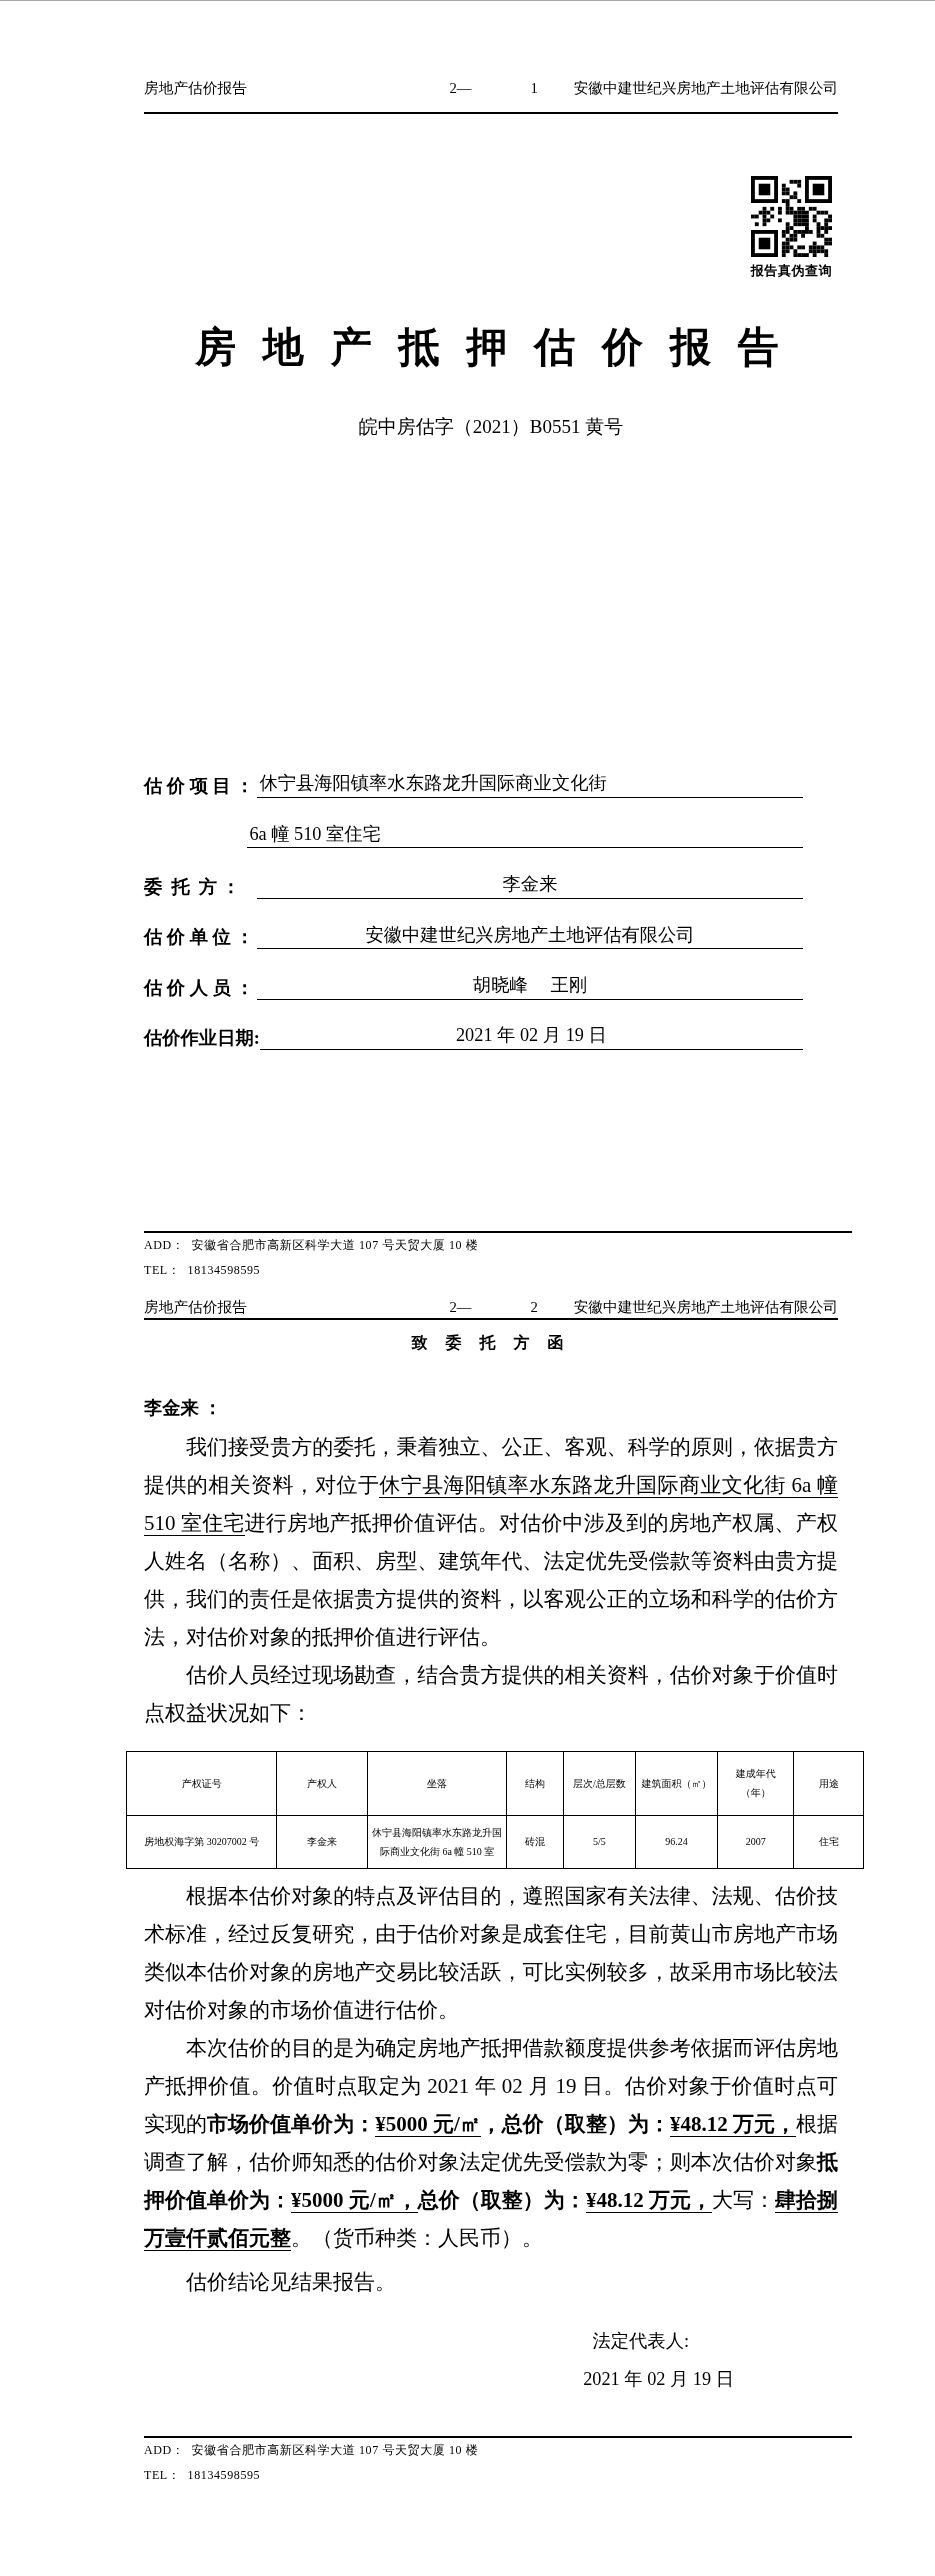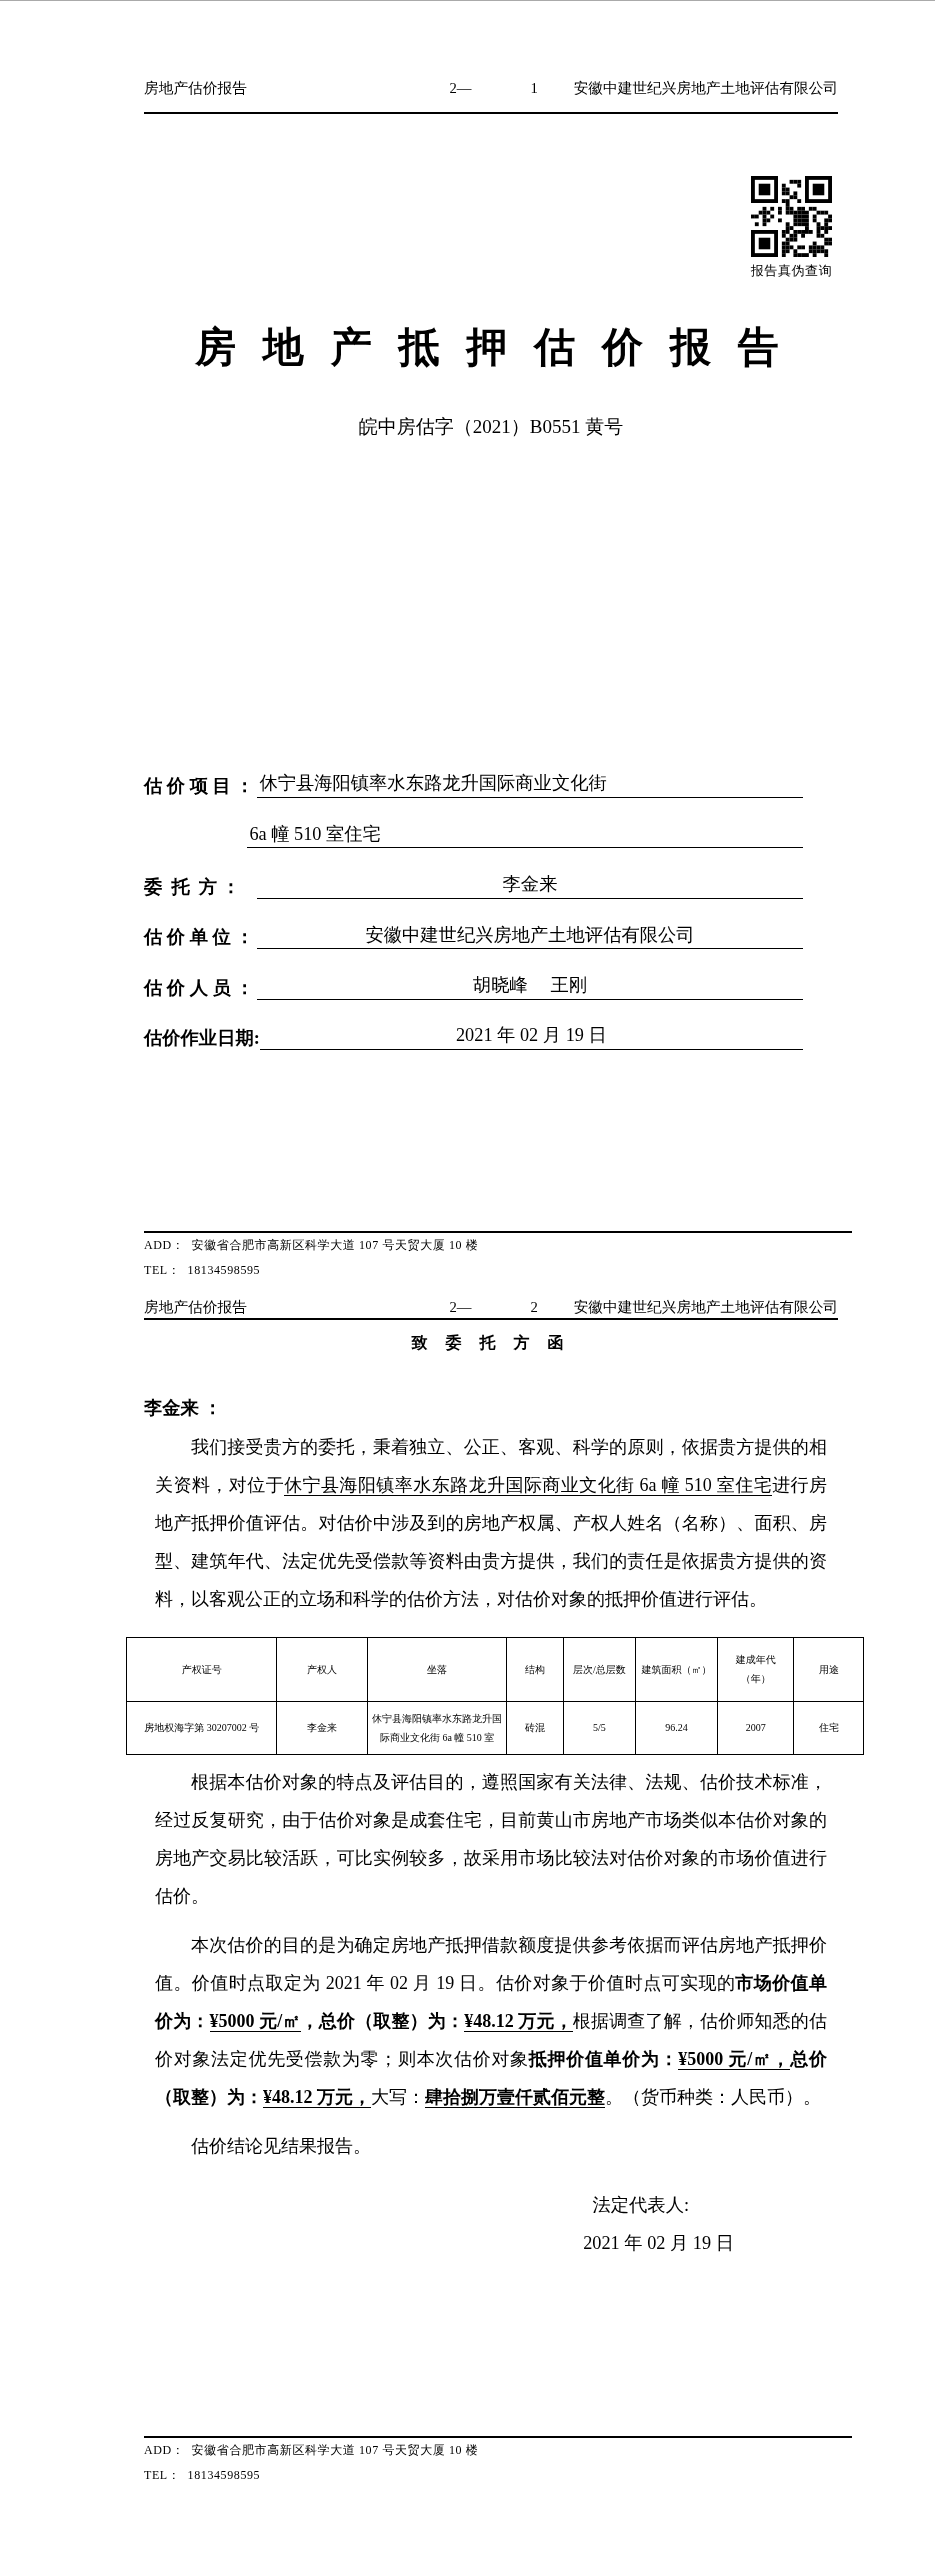--- a/index.html
+++ b/index.html
@@ -21,21 +21,21 @@
   .hmid .hpt{margin-left:62%;white-space:nowrap;}
   .hmid .hpn{margin-left:59px;}
   .hleft,.hright{white-space:nowrap;text-align:right;}
   .rule{border-bottom:2.4px solid #000;height:0;}
   .hr1{margin-top:15.3px;}
   .hr2{margin-top:2.4px;}
 
   
   .qr-block{position:absolute;top:176px;right:103px;width:83px;text-align:center;}
   .qr svg{width:81px;height:81px;display:block;margin:0 auto;}
-  .qr-caption{font-size:13px;font-weight:normal;margin-top:4.7px;white-space:nowrap;letter-spacing:0.6px;}
+  .qr-caption{font-size:13px;font-weight:bold;margin-top:4.7px;white-space:nowrap;letter-spacing:0.6px;}
 
   
   .main-title{margin:209px 0 0 0;text-align:center;font-size:41px;font-weight:bold;
               letter-spacing:8.3px;line-height:1.2;white-space:nowrap;}
   .doc-number{margin-top:42px;text-align:center;font-size:19px;}
   .fields{margin-top:330px;font-size:18.3px;}
   .field{display:flex;align-items:flex-end;height:28px;margin-bottom:22.4px;}
   .flabel{font-weight:bold;white-space:pre;flex:none;min-width:113px;}
   .fspacer{flex:none;width:103px;}
   .fline{flex:1;border-bottom:1.8px solid #000;text-align:center;line-height:26.5px;
@@ -45,21 +45,21 @@
   
   .page-footer{position:absolute;left:144px;right:84px;font-size:12px;line-height:23.6px;}
   .page1 .page-footer{top:1231px;}
   .page2 .page-footer{top:1142px;}
   .page-footer .fline-txt{white-space:pre;letter-spacing:0.6px;margin-top:1.2px;}
 
   
   .letter-title{margin:13px 0 0 0;text-align:center;font-size:16px;font-weight:bold;
                 letter-spacing:7px;white-space:pre;}
   .salutation{margin-top:41px;font-size:18.3px;font-weight:bold;}
-  .para{margin:11px;font-size:18px;line-height:38px;text-align:justify;text-indent:2em;}
+  .para{margin:0;font-size:21px;line-height:38px;text-align:justify;text-indent:2em;}
   .para1{margin-top:8.3px;}
   .para3{margin-top:8.3px;}
   .para5{margin-top:5.9px;}
   .u{border-bottom:1.8px solid #000;}
   .b{font-weight:bold;}
   .bu{font-weight:bold;border-bottom:1.8px solid #000;font-family:Liberation Serif, serif;}
 
   
   .info-table{border-collapse:collapse;table-layout:fixed;margin-top:19px;
               margin-left:-17.7px;width:calc(100% + 44px);font-size:10px;}
@@ -286,20 +286,21 @@
     <span class="hright">安徽中建世纪兴房地产土地评估有限公司</span>
   </div>
   <div class="rule hr2"></div>
 
   <h2 class="letter-title">致 委 托 方 函</h2>
 
   <div class="salutation">李金来 ：</div>
 
   <p class="para para1"><span>我们接受贵方的委托，秉着独立、公正、客观、科学的原则，依据贵方提供的相关资料，对位于</span><span class="u">休宁县海阳镇率水东路龙升国际商业文化街 6a 幢 510 室住宅</span><span>进行房地产抵押价值评估。对估价中涉及到的房地产权属、产权人姓名（名称）、面积、房型、建筑年代、法定优先受偿款等资料由贵方提供，我们的责任是依据贵方提供的资料，以客观公正的立场和科学的估价方法，对估价对象的抵押价值进行评估。</span></p>
 
+  <p class="para">估价人员经过现场勘查，结合贵方提供的相关资料，估价对象于价值时点权益状况如下：</p>
 
   <table class="info-table">
     <thead>
       <tr>
         <th>产权证号</th>
         <th>产权人</th>
         <th>坐落</th>
         <th>结构</th>
         <th>层次/总层数</th>
         <th>建筑面积（㎡）</th>

